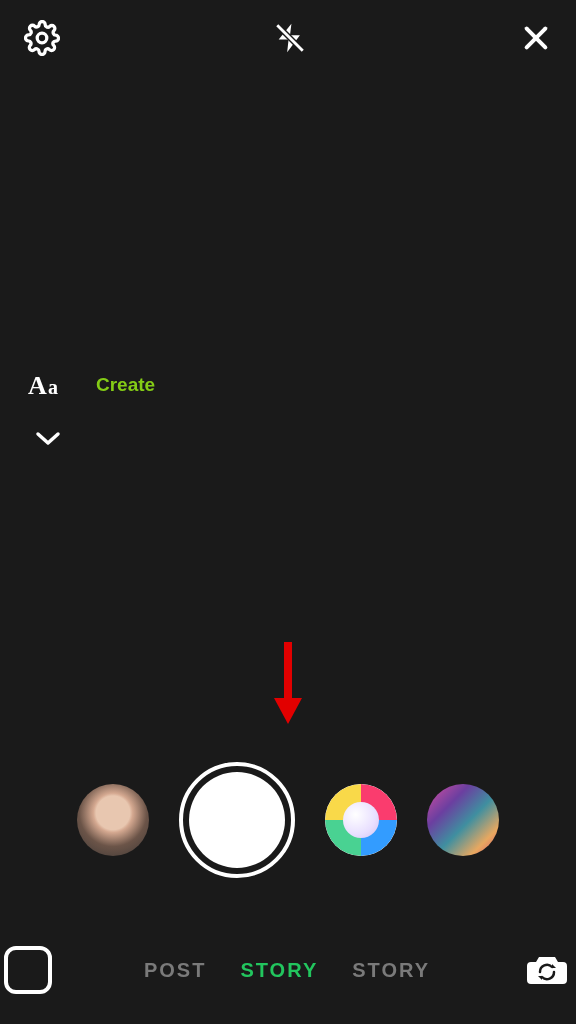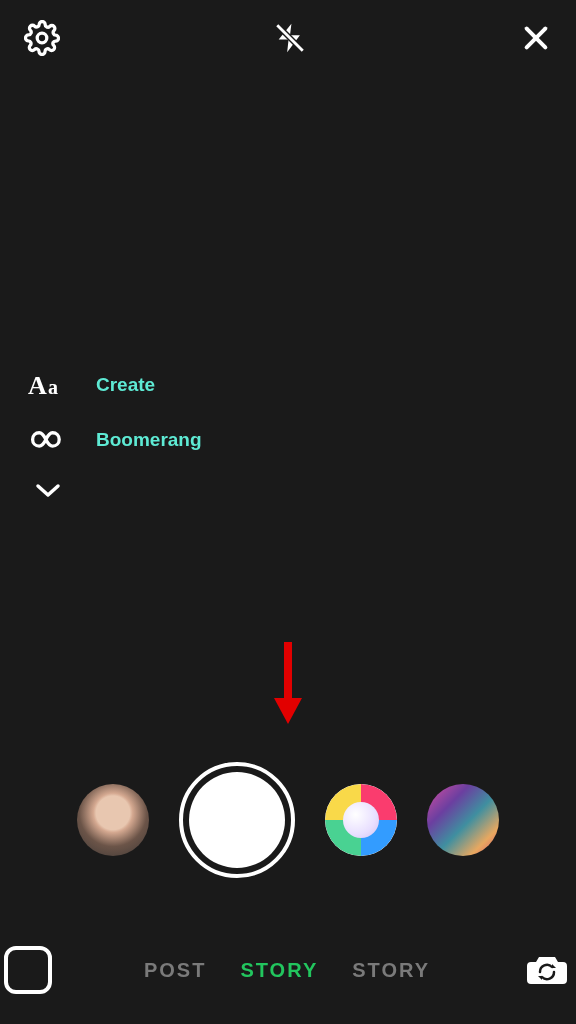--- a/index.html
+++ b/index.html
@@ -4,21 +4,21 @@
 <style>
   * { box-sizing: border-box; margin: 0; padding: 0; }
   html, body { width: 576px; height: 1024px; overflow: hidden; font-family: -apple-system, Helvetica, Arial, sans-serif; }
   body { background: #1a1a1a; color: #fff; position: relative; }
 
   .topbar { position: absolute; top: 20px; left: 0; right: 0; display: flex; justify-content: space-between; align-items: center; padding: 0 24px; }
   .icon-btn { background: transparent; border: none; color: #fff; cursor: pointer; display: flex; align-items: center; justify-content: center; }
 
   .side-tools { position: absolute; left: 28px; top: 370px; display: flex; flex-direction: column; gap: 28px; }
   .tool-row { display: flex; align-items: center; gap: 28px; cursor: pointer; }
-  .tool-label { font-size: 19px; font-weight: 600; color: #5eead4; }
+  .tool-label { font-size: 19px; font-weight: 600; color: #84cc16; }
   .tool-icon { width: 40px; display: flex; justify-content: center; align-items: center; }
 
   .arrow-annot { position: absolute; left: 50%; transform: translateX(-50%); top: 638px; }
 
   .filter-strip { position: absolute; left: 0; right: 0; top: 760px; height: 120px; display: flex; align-items: center; justify-content: center; gap: 30px; }
   .filter-thumb { width: 72px; height: 72px; border-radius: 50%; flex: 0 0 auto; overflow: hidden; }
   .capture-outer { width: 116px; height: 116px; border-radius: 50%; border: 4px solid #fff; display: flex; align-items: center; justify-content: center; }
   .capture-inner { width: 96px; height: 96px; border-radius: 50%; background: #fff; }
 
   .thumb-face { background: radial-gradient(circle at 50% 40%, #e8c7b0 0%, #e8c7b0 30%, #d4a890 35%, #6b5448 60%, #3a3634 100%); position: relative; }
@@ -74,28 +74,20 @@
     <span class="tool-icon">
       <svg width="40" height="30" viewBox="0 0 40 30">
         <text x="0" y="24" font-family="Georgia, serif" font-size="26" font-weight="700" fill="#fff">A</text>
         <text x="20" y="24" font-family="Georgia, serif" font-size="20" font-weight="700" fill="#fff">a</text>
       </svg>
     </span>
     <span class="tool-label">Create</span>
   </div>
   <div class="tool-row">
     <span class="tool-icon">
-      <svg width="40" height="24" viewBox="0 0 40 24" fill="none" stroke="#fff" stroke-width="3.5">
-        <path d="M8 12c0-4 3-7 7-7 3 0 5 3 7 7 2 4 4 7 7 7 4 0 7-3 7-7s-3-7-7-7c-3 0-5 3-7 7-2 4-4 7-7 7-4 0-7-3-7-7z" transform="translate(-3,0) scale(0.95)"></path>
-      </svg>
-    </span>
-    <span class="tool-label">Boomerang</span>
-  </div>
-  <div class="tool-row">
-    <span class="tool-icon">
       <svg width="28" height="20" viewBox="0 0 28 20" fill="none" stroke="#fff" stroke-width="3.5" stroke-linecap="round" stroke-linejoin="round">
         <polyline points="4,6 14,15 24,6"></polyline>
       </svg>
     </span>
   </div>
 </div>
 
 <div class="arrow-annot">
   <span>
     <svg width="34" height="88" viewBox="0 0 34 88">

